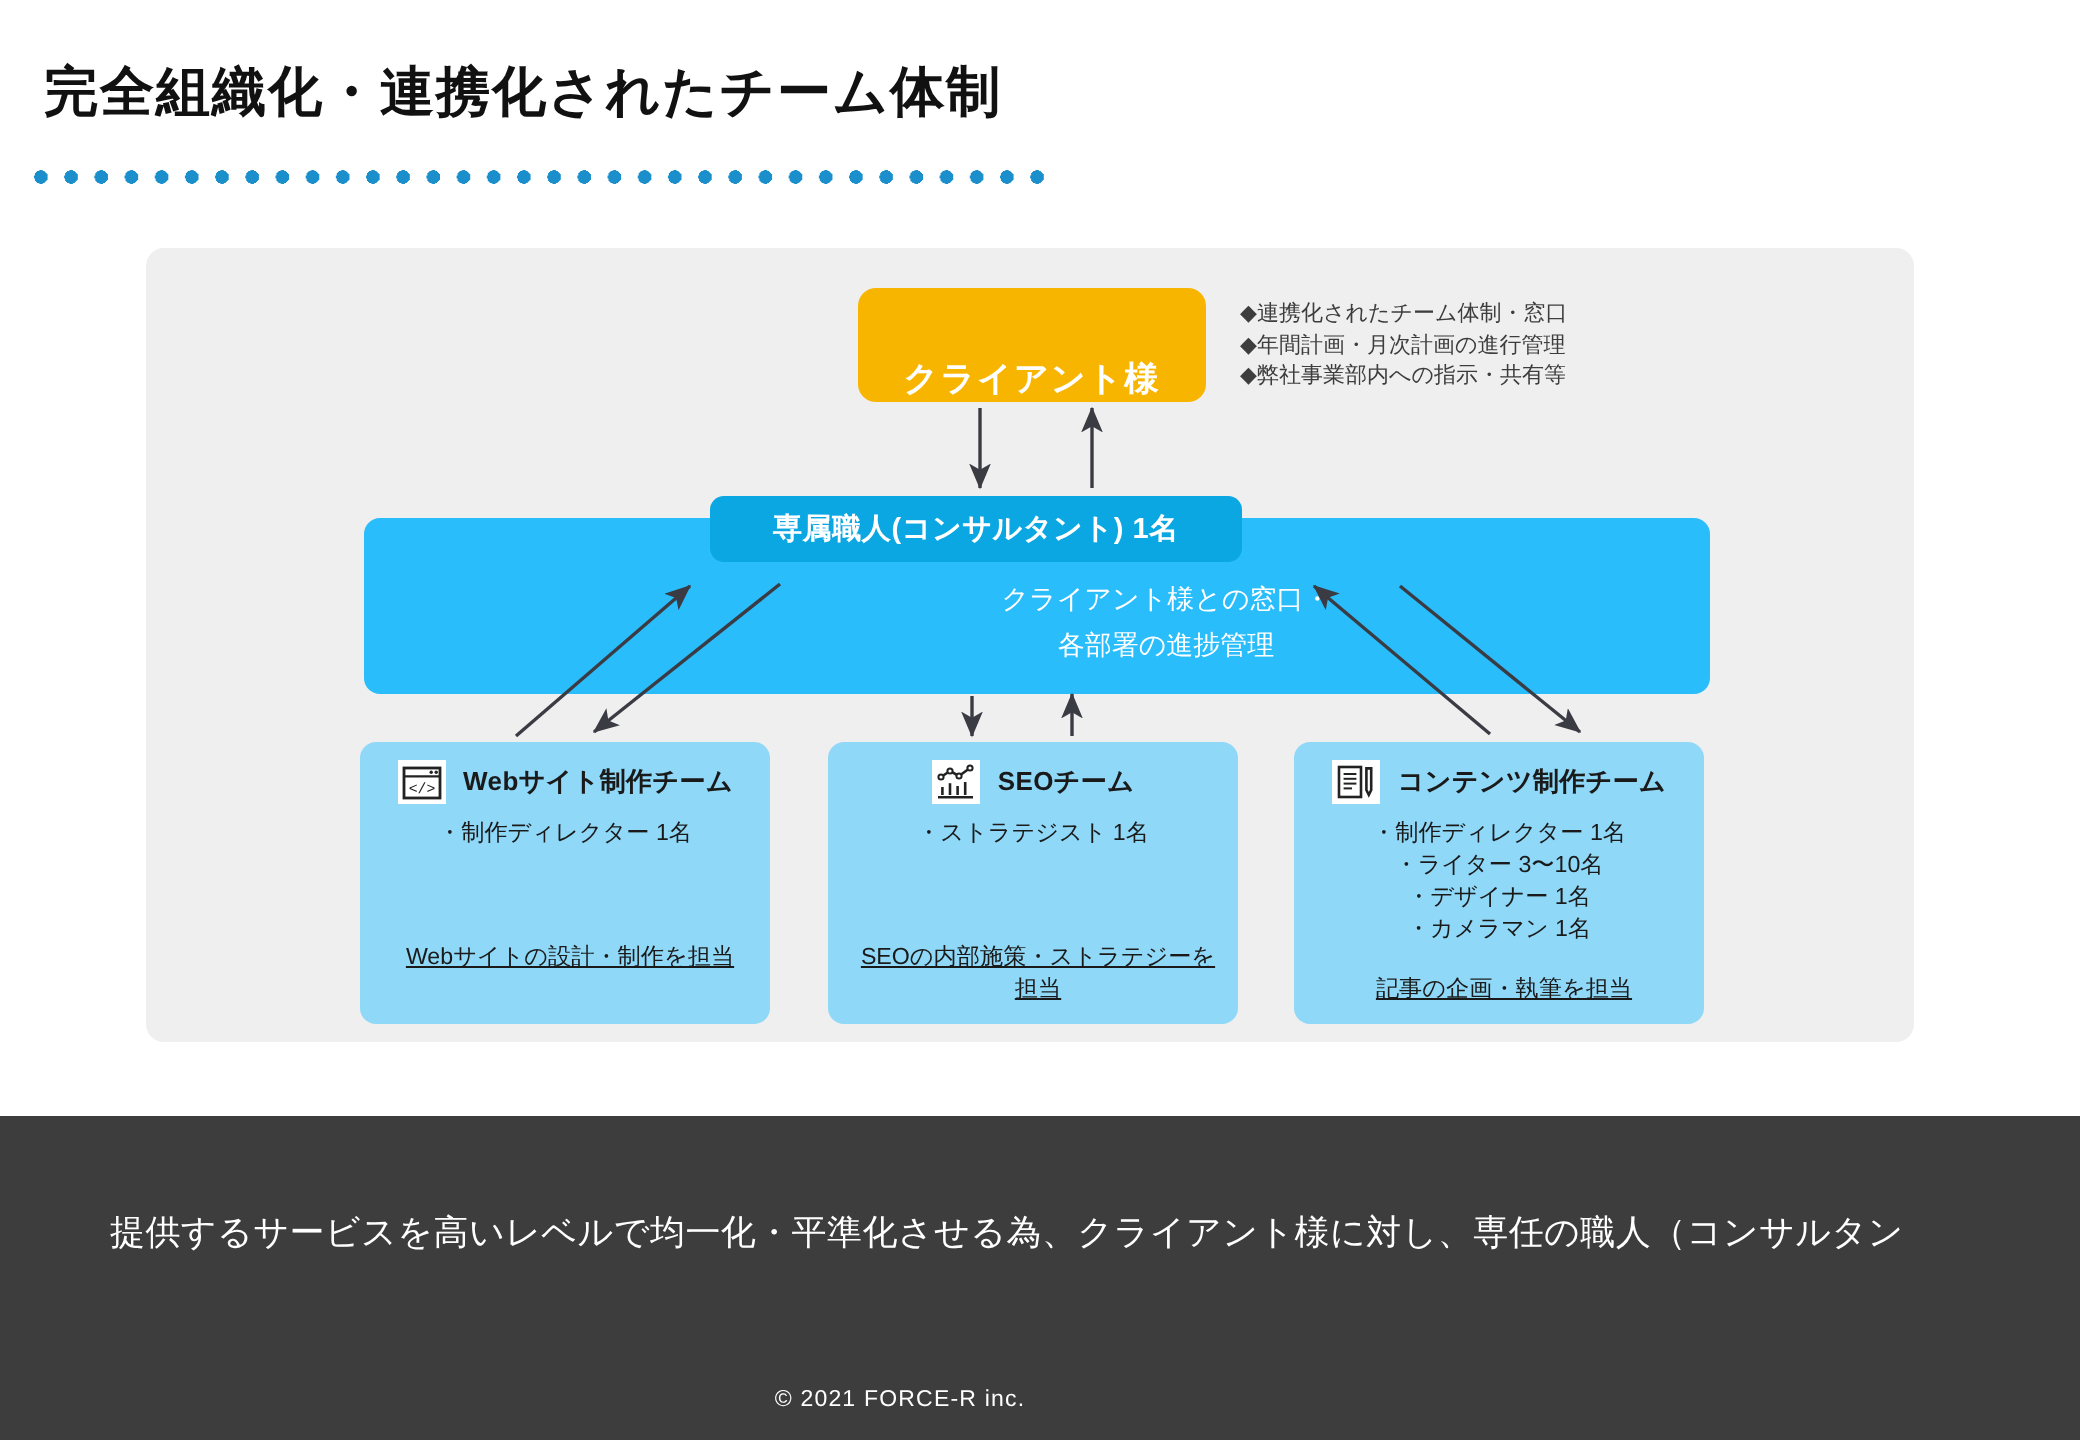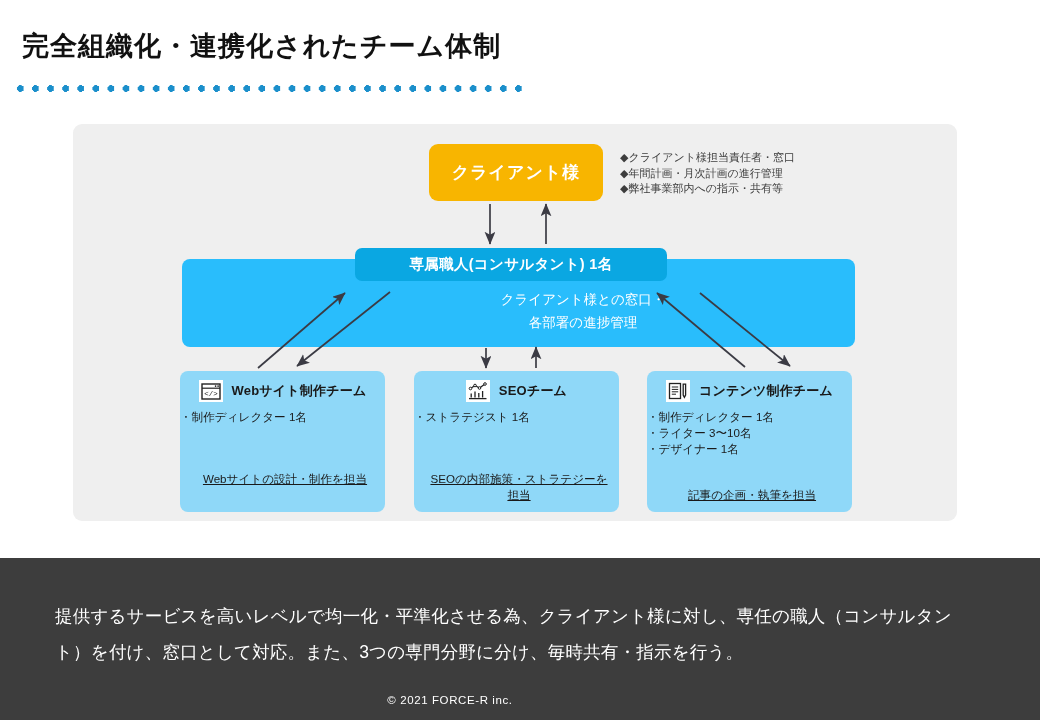--- a/index.html
+++ b/index.html
@@ -42,21 +42,21 @@
     border-radius: 9px;
   }
 
   
   #client-box {
     position: absolute;
     left: 429px; top: 144px;
     width: 174px; height: 57px;
     background: #f8b500;
     border-radius: 9px;
-    display: flex; align-items: center; justify-content: center;
+    display: flex; align-items: flex-end; justify-content: center;
   }
   #client-box .label {
     color: #ffffff;
     font-size: 17px;
     font-weight: bold;
     letter-spacing: 1px;
   }
 
   
   #client-notes {
@@ -65,21 +65,21 @@
     font-size: 11px;
     line-height: 15.6px;
     color: #3d3d3d;
     white-space: nowrap;
   }
 
   
   #consultant-pill {
     position: absolute;
     left: 355px; top: 248px;
-    width: 312px; height: 33px;
+    width: 266px; height: 33px;
     background: #0aa7e2;
     border-radius: 7px;
     display: flex; align-items: center; justify-content: center;
     z-index: 4;
   }
   #consultant-pill .label {
     color: #ffffff;
     font-size: 14.5px;
     font-weight: bold;
     letter-spacing: 0.3px;
@@ -145,20 +145,21 @@
     font-size: 13px;
     font-weight: bold;
     color: #1a1a1a;
     letter-spacing: 0.2px;
     white-space: nowrap;
   }
   .card-members {
     position: absolute;
     left: 0; top: 38px;
     width: 100%;
+    text-align: center;
     font-size: 11.6px;
     line-height: 16px;
     color: #1a1a1a;
   }
   .card-members .line { display: block; }
   .card-role {
     position: absolute;
     left: 12px;
     width: 186px;
     font-size: 11.6px;
@@ -202,21 +203,21 @@
 <div id="slide-title">完全組織化・連携化されたチーム体制</div>
 <div id="title-dots"></div>
 
 <div id="diagram-panel"></div>
 
 <div id="client-box">
   <span class="label">クライアント様</span>
 </div>
 
 <div id="client-notes">
-  <div>◆クライアント様担当責任者・窓口</div>
+  <div>◆連携化されたチーム体制・窓口</div>
   <div>◆年間計画・月次計画の進行管理</div>
   <div>◆弊社事業部内への指示・共有等</div>
 </div>
 
 <div id="consultant-band"></div>
 <div id="consultant-band-text">
   <div>クライアント様との窓口・</div>
   <div>各部署の進捗管理</div>
 </div>
 <div id="consultant-pill">
@@ -307,22 +308,22 @@
         </g>
         <path d="M15.2,2.2 L17.6,2.2 L17.6,13 L16.4,15.4 L15.2,13 Z" fill="none" stroke="#222" stroke-width="1.3"></path>
       </svg>
     </span>
     <span class="card-title">コンテンツ制作チーム</span>
   </div>
   <div class="card-members">
     <span class="line">・制作ディレクター 1名</span>
     <span class="line">・ライター 3〜10名</span>
     <span class="line">・デザイナー 1名</span>
+    <span class="line">・カメラマン 1名</span>
   </div>
   <div class="card-role">記事の企画・執筆を担当</div>
 </div>
 
 <div id="footer-band"></div>
 <div id="footer-text">
   <div>提供するサービスを高いレベルで均一化・平準化させる為、クライアント様に対し、専任の職人（コンサルタン</div>
-  <div>ト）を付け、窓口として対応。また、3つの専門分野に分け、毎時共有・指示を行う。</div>
 </div>
 <div id="copyright">© 2021 FORCE-R inc.</div>
 
 </body></html>

